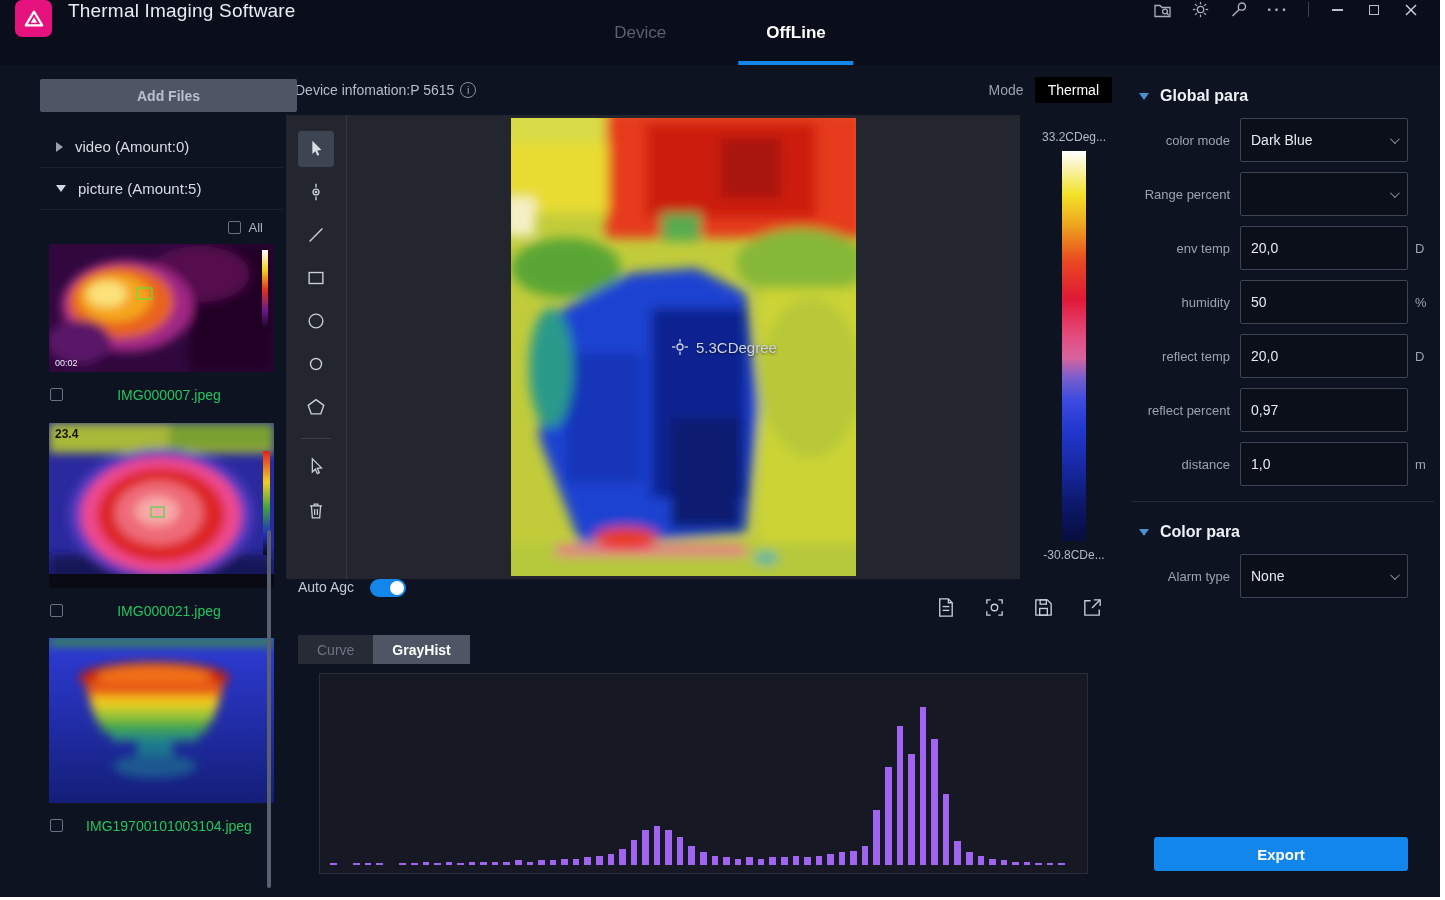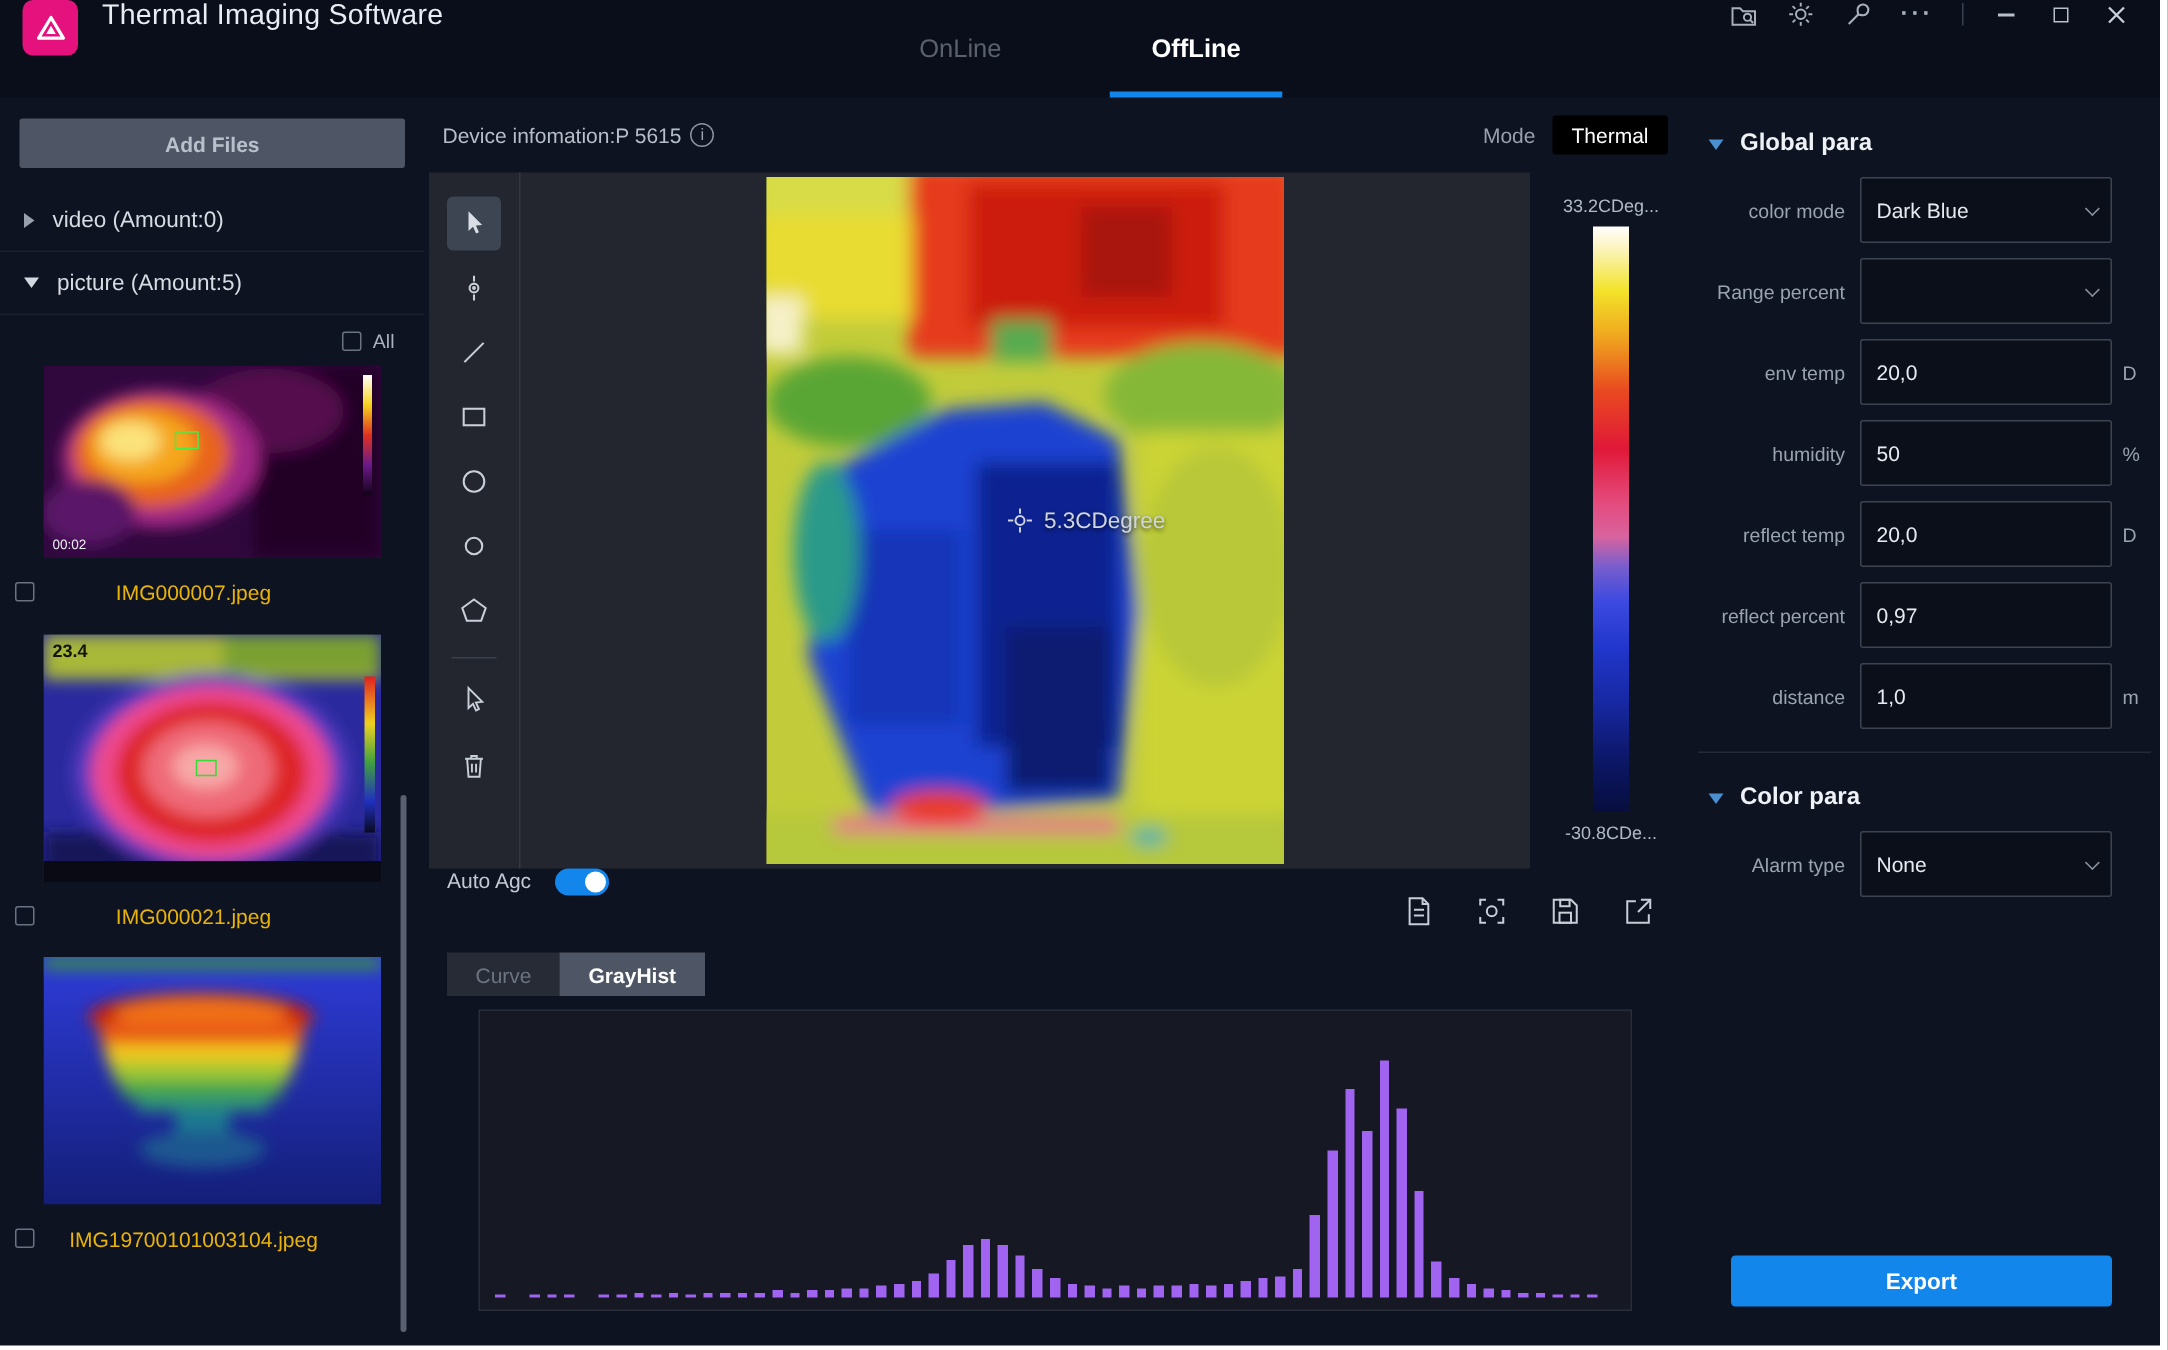--- a/index.html
+++ b/index.html
@@ -20,35 +20,35 @@
   .more-dots::after { content:"\00B7\00B7\00B7"; }
   .tb-sep { width:1px; height:15px; background:#3a4150; }
   .winbtn { display:flex; align-items:center; justify-content:center; width:18px; height:18px; }
   .min-glyph { width:11px; height:2px; background:#b8c0cc; }
   .max-glyph { width:10px; height:10px; border:1.5px solid #b8c0cc; }
 
   
   .body-row { display:flex; height:832px; }
 
   
-  .sidebar { width:283px; flex:none; position:relative; }
+  .sidebar { width:283px; flex:none; position:relative;padding-left:40px; }
   .add-files { margin:14px auto 14px; width:257px; height:33px; background:#4e5665; color:#b9c0cb; font-size:14px; font-weight:bold; border:none; border-radius:2px; display:flex; align-items:center; justify-content:center; }
   .group-row { height:42px; display:flex; align-items:center; gap:12px; padding:0 16px; border-bottom:1px solid #1b2130; font-size:15px; color:#d7dce3; }
   .tri-right { width:0; height:0; border-left:7px solid #97a0ac; border-top:5px solid transparent; border-bottom:5px solid transparent; }
   .tri-down { width:0; height:0; border-top:7px solid #d2d8e0; border-left:5px solid transparent; border-right:5px solid transparent; }
   .all-row { height:34px; display:flex; align-items:center; justify-content:flex-end; gap:8px; padding-right:20px; font-size:13px; color:#aab2be; }
   .cbx { width:13px; height:13px; border:1px solid #6a7382; border-radius:2px; background:transparent; flex:none; }
   .file-card { margin-bottom:4px; }
   .thumb-wrap { position:relative; width:225px; margin:0 auto; display:block; }
   .thumb-wrap svg { display:block; }
   .overlay-time { position:absolute; left:6px; bottom:4px; font-size:9px; color:#eceff3; }
   .overlay-temp { position:absolute; left:6px; top:4px; font-size:12px; font-weight:bold; color:#14140f; }
   .fname-row { display:flex; align-items:flex-start; gap:10px; margin:13px 0 16px; padding-left:10px; }
   .fname-row .cbx { margin-top:3px; }
-  .fname { width:192px; text-align:center; font-size:14px; color:#eab308; word-break:break-all; line-height:1.55; }
+  .fname { width:192px; text-align:center; font-size:14px; color:#22c55e; word-break:break-all; line-height:1.55; }
   .side-scroll { position:absolute; right:12px; top:465px; width:4px; height:358px; background:#596070; border-radius:2px; }
 
   
   .main { width:845px; flex:none; padding-left:3px; }
   .main-header { height:50px; display:flex; align-items:center; padding:0 16px 0 9px; font-size:14px; color:#b6bec9; }
   .info-icon { width:16px; height:16px; border:1px solid #8a92a0; border-radius:50%; margin-left:6px; display:inline-flex; align-items:center; justify-content:center; font-size:11px; color:#9aa2ae; }
   .info-icon::after { content:"i"; }
   .mode-group { margin-left:auto; display:flex; align-items:center; gap:11px; font-size:14px; color:#98a0ac; }
   .mode-btn { background:#000000; color:#ffffff; padding:5px 13px; border-radius:2px; border:none; font-size:14px; }
 
@@ -107,21 +107,21 @@
   <header class="titlebar">
     <div class="logo">
       <svg width="22" height="22" viewBox="0 0 24 24">
           <path d="M12 4 L21 19 H3 Z" fill="none" stroke="#ffffff" stroke-width="2.4" stroke-linejoin="round"></path>
           <path d="M12 10 L15.5 16 H8.5 Z" fill="#ffffff"></path>
         </svg>
     </div>
     <div class="app-title">Thermal Imaging Software</div>
 
     <nav class="tb-tabs">
-      <div class="tab">OnLine</div>
+      <div class="tab">Device</div>
       <div class="tab active">OffLine</div>
     </nav>
 
     <div class="tb-icons">
       <span>
         <svg width="19" height="19" viewBox="0 0 19 19" fill="none" stroke="#a8b0bc" stroke-width="1.3">
             <path d="M2 5.5 h5 l2 2 h8 v9 H2 Z"></path>
             <circle cx="12" cy="11.5" r="2.4"></circle>
             <line x1="13.8" y1="13.3" x2="15.8" y2="15.3"></line>
           </svg>

